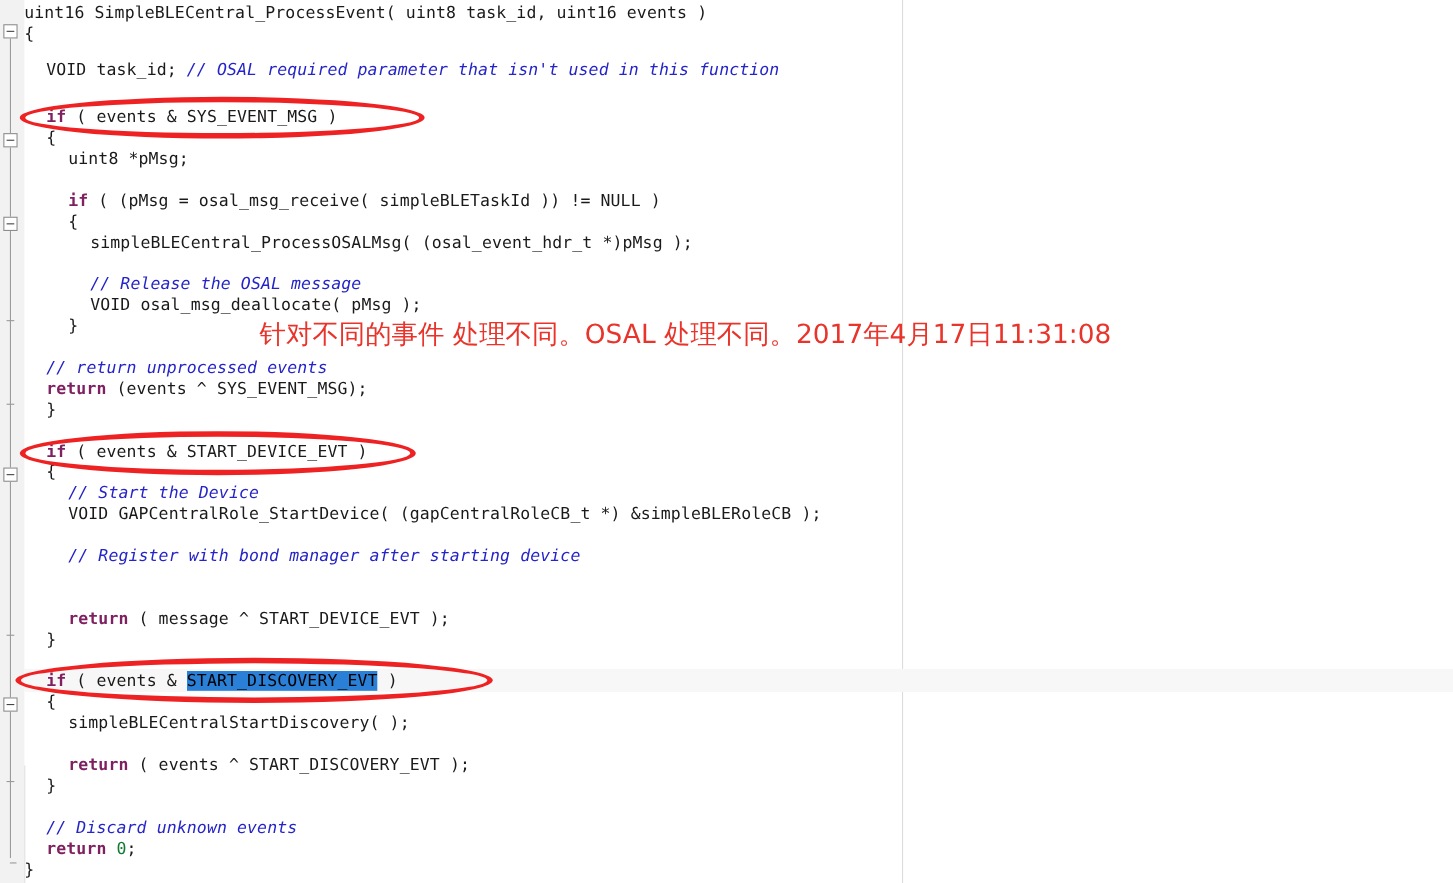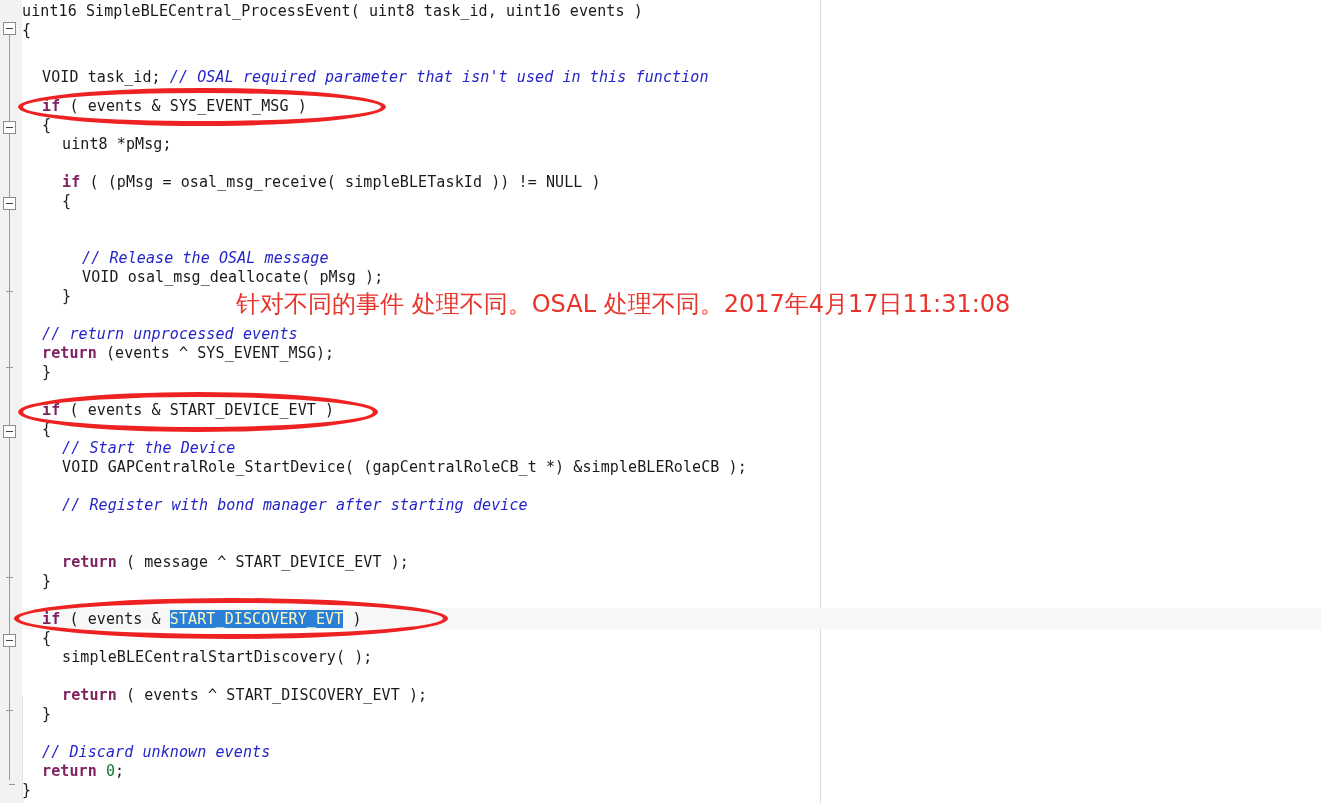--- a/index.html
+++ b/index.html
@@ -102,21 +102,21 @@
     line-height: 19px;
     color: #000000;
     letter-spacing: 0.1px;
   }
   .kw       { color: #7f2060; font-weight: bold; }
   .cmt      { color: #2424c8; font-style: italic; }
   .num      { color: #107a2f; }
   .plain    { color: #1a1a1a; }
   .sel {
     background: #2a7fd6;
-    color: #fef9c3;
+    color: #000000;
   }
 
   
   .ellipse {
     position: absolute;
     border: 5px solid #ee2222;
     border-radius: 50%;
     box-sizing: border-box;
     pointer-events: none;
   }
@@ -153,32 +153,33 @@
 
   <div class="code-area">
 
     <div class="col-guide"></div>
     <div class="current-line" style="top:608px;"></div>
 
     <div class="code-line plain" style="left:0px;  top:2px;">uint16 SimpleBLECentral_ProcessEvent( uint8 task_id, uint16 events )</div>
 
     <div class="code-line plain" style="left:0px;  top:21px;">{</div>
 
-    <div class="code-line" style="left:20px; top:68px;"><span class="plain">VOID task_id; </span><span class="cmt">// OSAL required parameter that isn't used in this function</span></div>
+    <div class="code-line" style="left:20px; top:54px;"><span class="plain">VOID task_id; </span><span class="cmt">// OSAL required parameter that isn't used in this function</span></div>
 
     <div class="code-line" style="left:20px; top:97px;"><span class="kw">if</span><span class="plain"> ( events &amp; SYS_EVENT_MSG )</span></div>
 
     <div class="code-line plain" style="left:20px; top:116px;">{</div>
 
     <div class="code-line plain" style="left:40px; top:135px;">uint8 *pMsg;</div>
 
     <div class="code-line" style="left:40px; top:173px;"><span class="kw">if</span><span class="plain"> ( (pMsg = osal_msg_receive( simpleBLETaskId )) != NULL )</span></div>
 
     <div class="code-line plain" style="left:40px; top:192px;">{</div>
 
+    <div class="code-line plain" style="left:60px; top:211px;">simpleBLECentral_ProcessOSALMsg( (osal_event_hdr_t *)pMsg );</div>
 
     <div class="code-line cmt" style="left:60px; top:249px;">// Release the OSAL message</div>
 
     <div class="code-line plain" style="left:60px; top:268px;">VOID osal_msg_deallocate( pMsg );</div>
 
     <div class="code-line plain" style="left:40px; top:287px;">}</div>
 
     <div class="code-line cmt" style="left:20px; top:325px;">// return unprocessed events</div>
 
     <div class="code-line" style="left:20px; top:344px;"><span class="kw">return</span><span class="plain"> (events ^ SYS_EVENT_MSG);</span></div>

